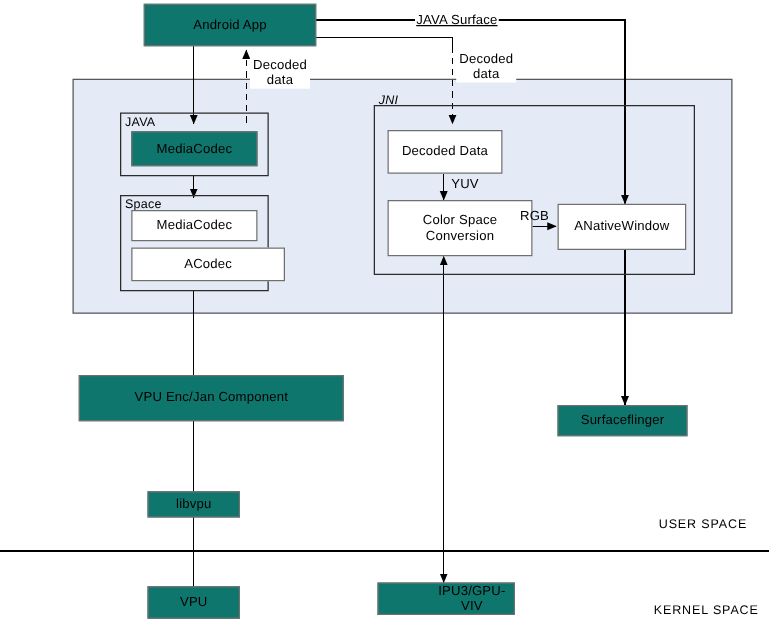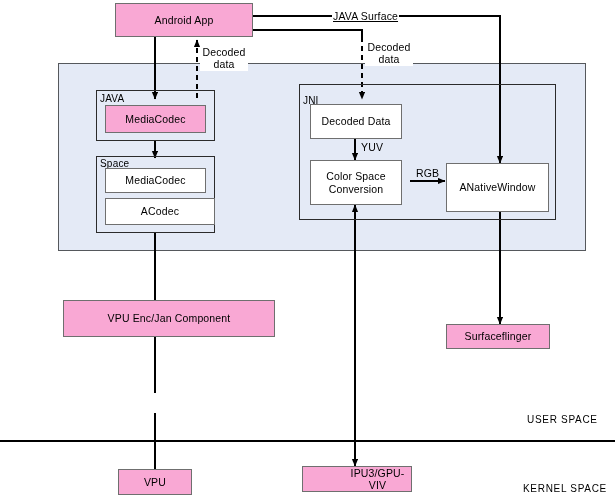--- a/index.html
+++ b/index.html
@@ -27,21 +27,21 @@
     height: 501px;
     overflow: visible;
   }
   .node {
     position: absolute;
     box-sizing: border-box;
     display: flex;
     align-items: center;
     justify-content: center;
     text-align: center;
-    background: #f9a8d4;
+    background: #0f766e;
     border: 1px solid #6f6f6f;
     color: #000;
     font-size: 10.5px;
     line-height: 1.18;
     letter-spacing: 0.15px;
     white-space: pre-line;
   }
   .node.white {
     background: #ffffff;
   }
@@ -131,47 +131,48 @@
       <path d="M355,466 L355,205" marker-end="url(#arrowEnd)"></path>
       <path d="M355,205 L355,466" marker-end="url(#arrowEnd)"></path>
 
       <path d="M500,199 L500,324" marker-end="url(#arrowEnd)"></path>
 
       <path d="M0,441 L615,441" stroke-width="1.3"></path>
     </g>
   </svg>
 
   <div class="group" style="left:299px; top:84px; width:257px; height:136px;"></div>
-  <div class="group-label" style="left:303px; top:96px;">JNI</div>
+  <div class="group-label" style="left:303px; top:76px;font-style:italic;">JNI</div>
 
   <div class="group" style="left:96px; top:90px; width:119px; height:51px;"></div>
   <div class="group-label" style="left:100px; top:94px;">JAVA</div>
 
   <div class="group" style="left:96px; top:156px; width:119px; height:77px;"></div>
   <div class="group-label" style="left:100px; top:159px;">Space</div>
 
   <div class="node" style="left:115px; top:3px; width:138px; height:34px;">Android App</div>
 
   <div class="node" style="left:105px; top:105px; width:101px; height:28px;">MediaCodec</div>
 
   <div class="node white" style="left:105px; top:168px; width:101px; height:25px;">MediaCodec</div>
 
-  <div class="node white" style="left:105px; top:198px; width:110px; height:27px;">ACodec</div>
+  <div class="node white" style="left:105px; top:198px; width:123px; height:27px;">ACodec</div>
 
   <div class="node white" style="left:310px; top:104px; width:92px; height:35px;">Decoded Data</div>
 
-  <div class="node white" style="left:310px; top:160px; width:92px; height:45px;">Color Space
+  <div class="node white" style="left:310px; top:160px; width:116px; height:45px;">Color Space
 Conversion</div>
 
-  <div class="node white" style="left:446px; top:163px; width:103px; height:49px;">ANativeWindow</div>
+  <div class="node white" style="left:446px; top:163px; width:103px; height:37px;">ANativeWindow</div>
 
   <div class="node" style="left:446px; top:324px; width:104px; height:25px;">Surfaceflinger</div>
 
   <div class="node" style="left:63px; top:300px; width:212px; height:37px;">VPU Enc/Jan Component</div>
 
+  <div class="node" style="left:118px; top:393px; width:74px; height:21px;">libvpu</div>
 
   <div class="node" style="left:118px; top:469px; width:74px; height:26px;">VPU</div>
 
   <div class="node" style="left:302px; top:466px; width:110px; height:26px;padding-left:41px;">IPU3/GPU-VIV</div>
 
   <div class="edge-label" style="left:332px; top:10px;text-decoration:underline;">JAVA Surface</div>
 
   <div class="edge-label" style="left:200px; top:46px; width:46px;">Decoded
 data</div>
 

